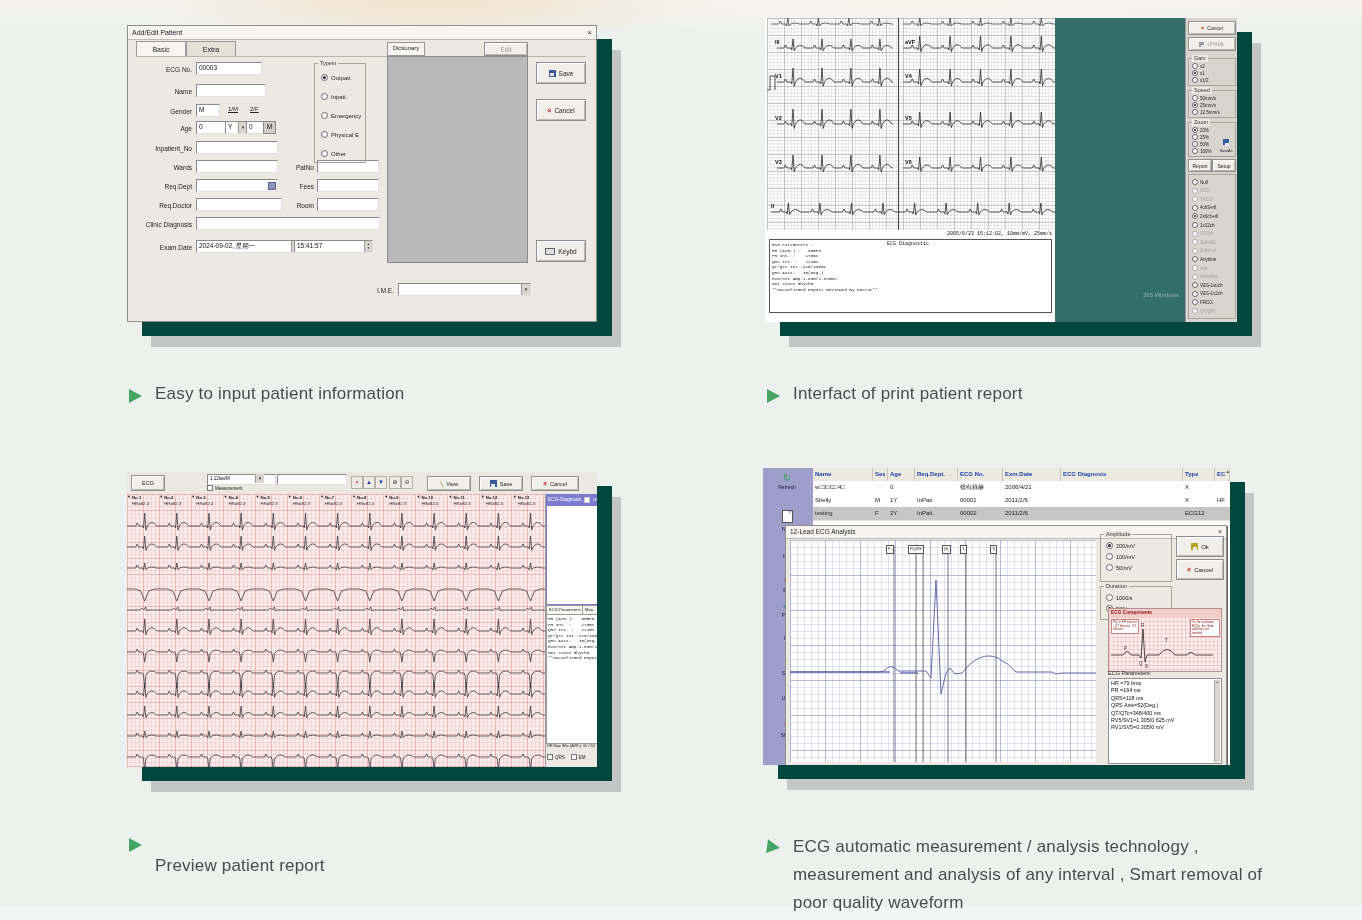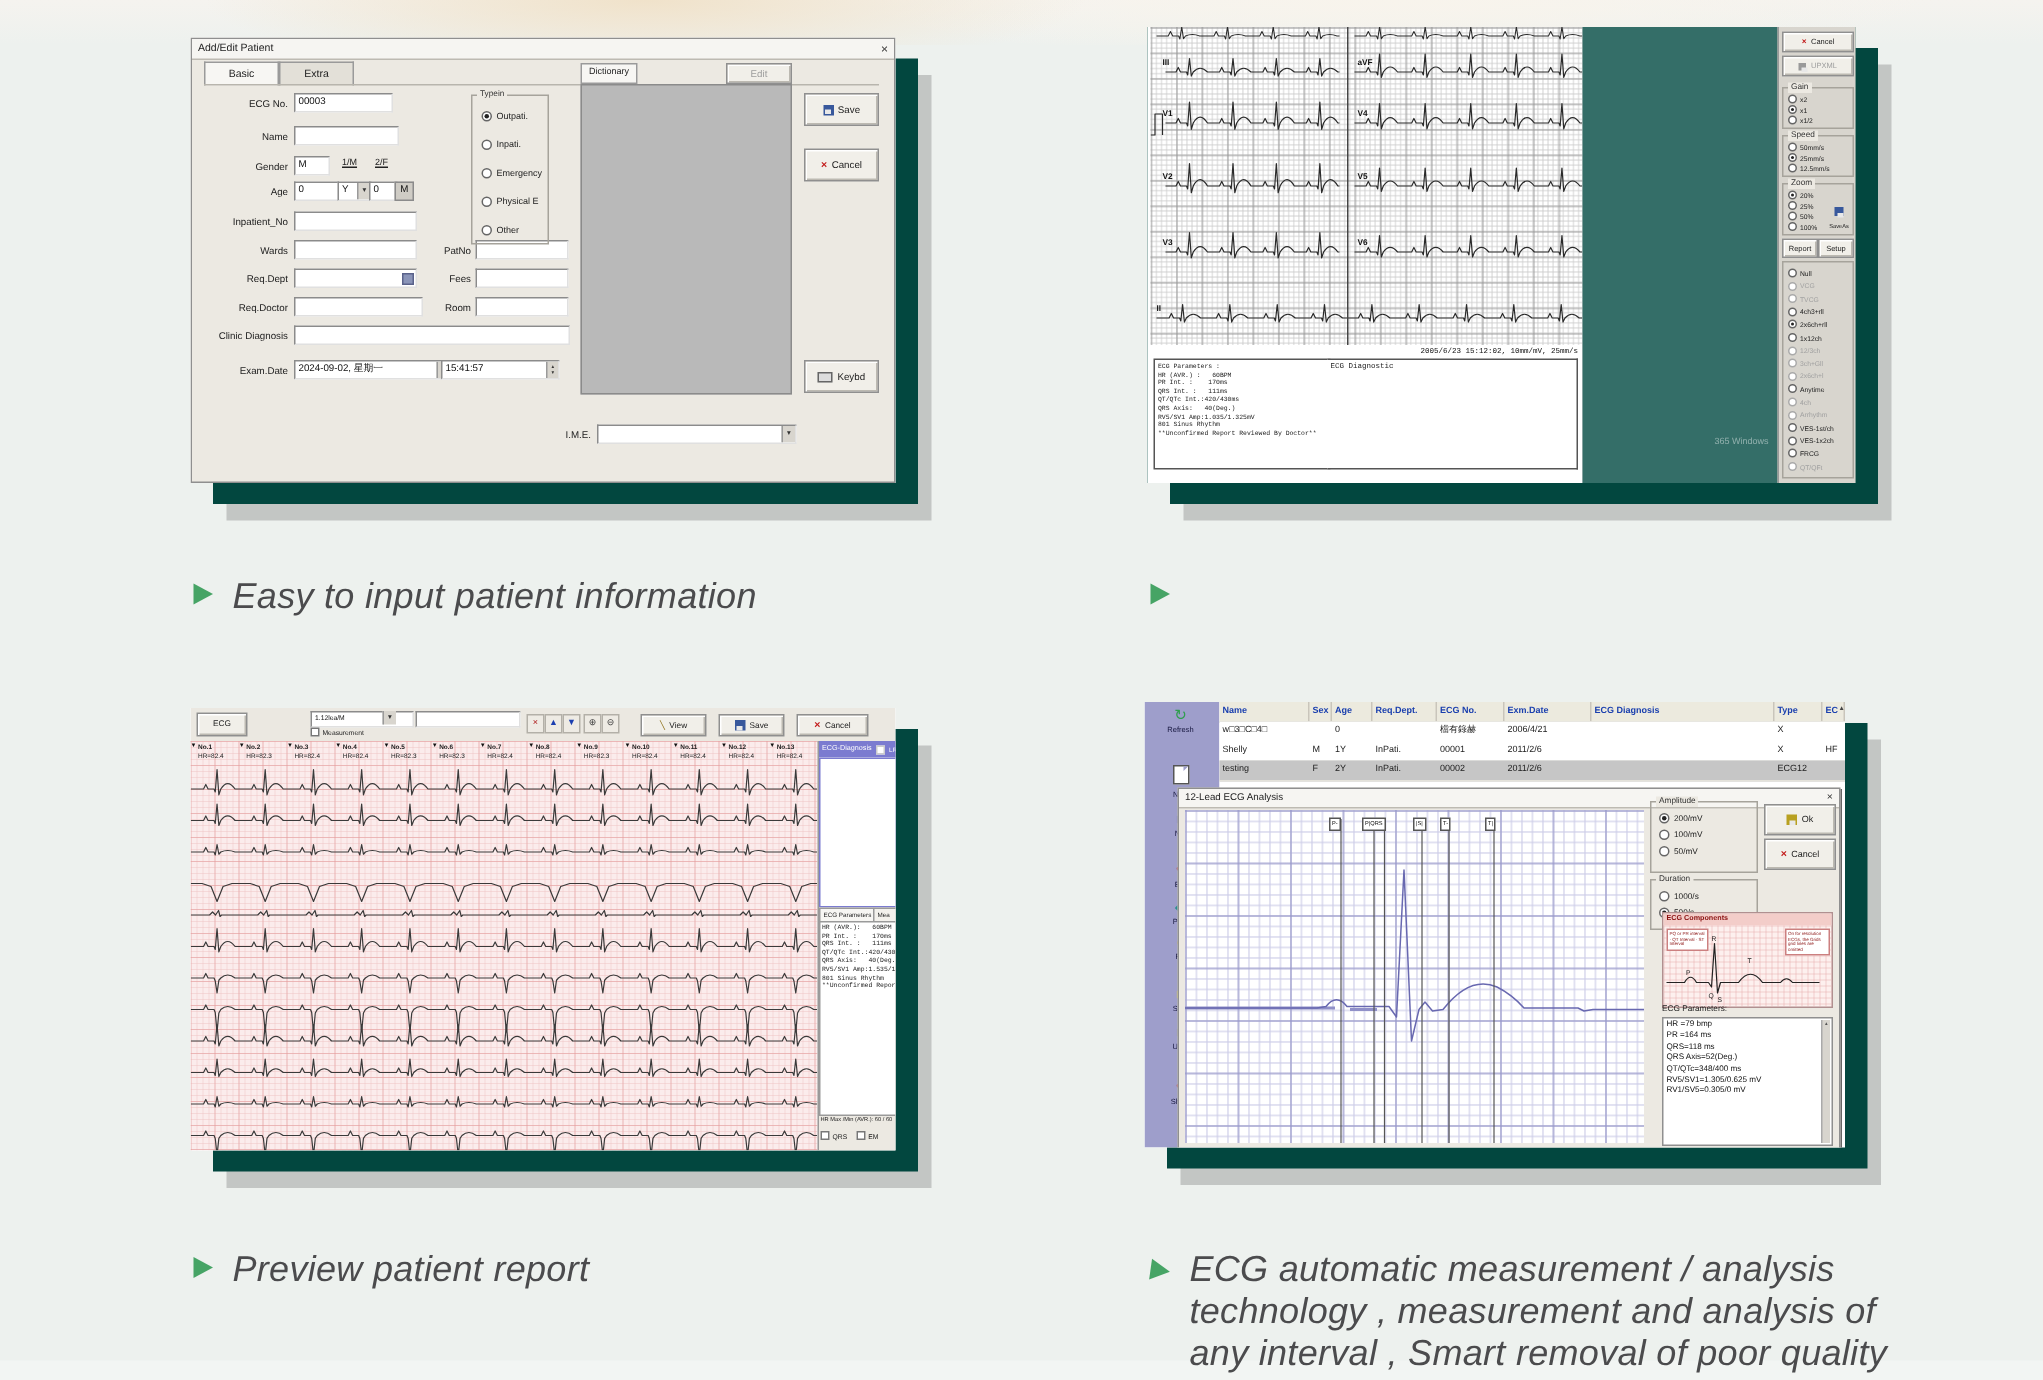--- a/index.html
+++ b/index.html
@@ -10,21 +10,21 @@
       radial-gradient(ellipse 420px 70px at 430px 0px, #f0e2ca 0%, rgba(240,226,202,0) 70%),
       radial-gradient(ellipse 520px 60px at 930px 0px, #f8f4ec 0%, rgba(248,244,236,0) 70%),
       linear-gradient(#f5f3ef, rgba(237,241,238,0));}
   .bottom-strip{position:absolute;left:0;top:907px;width:1362px;height:13px;background:#f2f5f3;}
 
   .panel{position:absolute;}
   .sh-gray{position:absolute;inset:0;transform:translate(24px,25px);background:#c3c6c4;z-index:1;}
   .sh-teal{position:absolute;inset:0;transform:translate(15px,14px);background:#02473f;z-index:2;}
   .shot{position:absolute;inset:0;background:#fff;z-index:3;overflow:hidden;}
 
-  .cap{position:absolute;font-size:24px;color:#4b4b4d;letter-spacing:.2px;font-style:italic;}
+  .cap{position:absolute;font-size:17px;color:#4b4b4d;letter-spacing:.2px;}
   .tri{position:absolute;width:0;height:0;border-left:13px solid #46a465;
        border-top:7px solid transparent;border-bottom:7px solid transparent;}
 
   
   .dlg{position:absolute;inset:0;background:#ece9e2;border:1px solid #8f8f8f;}
   .tbar{position:absolute;left:0;top:0;right:0;height:13px;background:#f6f5f2;border-bottom:1px solid #bdbab2;
         font-size:7px;color:#222;line-height:13px;padding-left:4px;}
   .xbtn{position:absolute;right:4px;top:1px;font-size:8px;color:#333;line-height:11px;}
   .tab{position:absolute;height:15px;font-size:7px;color:#222;text-align:center;line-height:15px;
        background:#e3e0d8;border:1px solid #9a9a9a;border-bottom:none;}
@@ -746,19 +746,20 @@
           <div class="sbar">▴</div>
         </div>
       </div>
     </div>
   </div>
 
   <div class="tri" style="left:129px;top:389px"></div>
   <div class="cap" style="left:155px;top:384px">Easy to input patient information</div>
 
   <div class="tri" style="left:767px;top:389px"></div>
+  <div class="cap" style="left:793px;top:384px">Interfact of print patient report</div>
 
   <div class="tri" style="left:129px;top:838px"></div>
-  <div class="cap" style="left:155px;top:833px">Preview patient report</div>
+  <div class="cap" style="left:155px;top:856px">Preview patient report</div>
 
   <div class="tri" style="left:767px;top:840px;transform:rotate(8deg)"></div>
   <div class="cap" style="left:793px;top:833px;width:478px;line-height:28px"> ECG automatic measurement / analysis technology ,  measurement and analysis of any interval ,   Smart removal of poor quality waveform</div>
 </div>
 
 </body></html>

